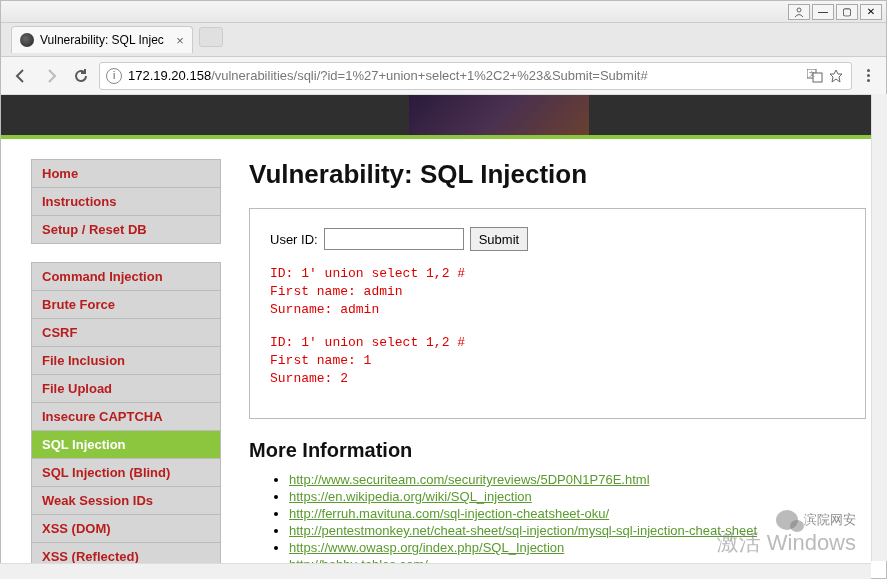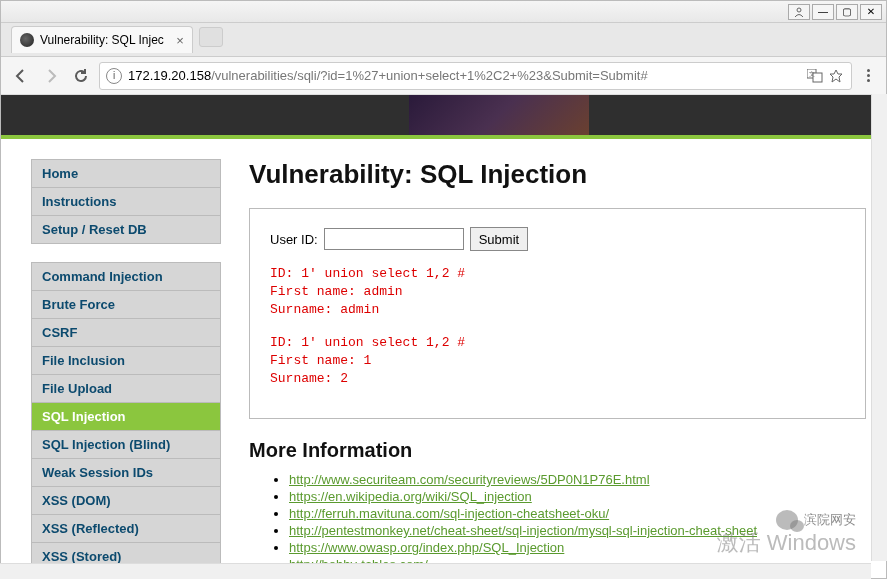--- a/index.html
+++ b/index.html
@@ -29,21 +29,21 @@
 
 .viewport { height: calc(100% - 94px); overflow: auto; background: #fff; position: relative; }
 .topband { height: 44px; background: #2f2f2f; position: relative; }
 .topband::after { content: ""; position: absolute; left: 0; right: 0; bottom: 0; height: 4px; background: #8bc63e; }
 .topimg { position: absolute; left: 408px; top: 0; width: 180px; height: 40px; background: linear-gradient(135deg, #2a1a3a, #4a3050, #6a4030); }
 
 .content { display: flex; align-items: flex-start; padding: 20px 0 0 30px; gap: 28px; }
 
 .sidebar { width: 190px; }
 .menu-group { margin-bottom: 18px; border-left: 1px solid #bbb; border-right: 1px solid #bbb; border-top: 1px solid #bbb; }
-.menu-item { background: #d6d6d6; border-bottom: 1px solid #bbb; padding: 6px 10px; font-size: 13px; font-weight: bold; cursor: pointer; color: #0c4a6e; }
+.menu-item { background: #d6d6d6; border-bottom: 1px solid #bbb; padding: 6px 10px; font-size: 13px; font-weight: bold; cursor: pointer; color: #b91c1c; }
 .menu-item.active { background: #8bc63e; color: #fff; }
 
 .main { flex: 1; padding-right: 20px; }
 .main h1 { font-size: 26px; font-weight: bold; color: #111; margin-bottom: 18px; }
 .main h2 { font-size: 20px; font-weight: bold; color: #111; margin: 20px 0 10px; }
 
 .form-box { border: 1px solid #bbb; padding: 18px 20px 16px; background: #fff; }
 .form-row { display: flex; align-items: center; gap: 6px; margin-bottom: 14px; }
 .form-row label { font-size: 13px; }
 .form-row input[type=text] { width: 140px; height: 22px; border: 1px solid #888; padding: 0 4px; }
@@ -140,20 +140,21 @@
             <div class="menu-item">Home</div>
             <div class="menu-item">Instructions</div>
             <div class="menu-item">Setup / Reset DB</div>
           </div>
         <div class="menu-group" id="group2">
             <div class="menu-item">Command Injection</div>
             <div class="menu-item">Brute Force</div>
             <div class="menu-item">CSRF</div>
             <div class="menu-item">File Inclusion</div>
             <div class="menu-item">File Upload</div>
+            <div class="menu-item">Insecure CAPTCHA</div>
             <div class="menu-item active">SQL Injection</div>
             <div class="menu-item">SQL Injection (Blind)</div>
             <div class="menu-item">Weak Session IDs</div>
             <div class="menu-item">XSS (DOM)</div>
             <div class="menu-item">XSS (Reflected)</div>
             <div class="menu-item">XSS (Stored)</div>
           </div>
       </div>
 
       <div class="main">

